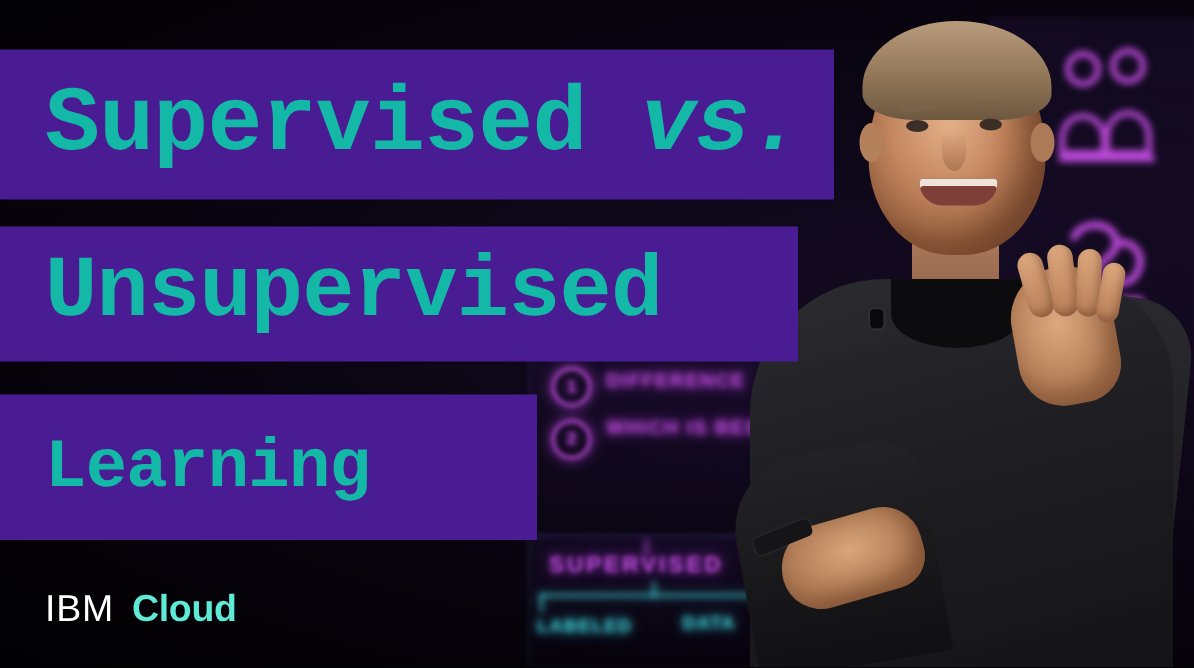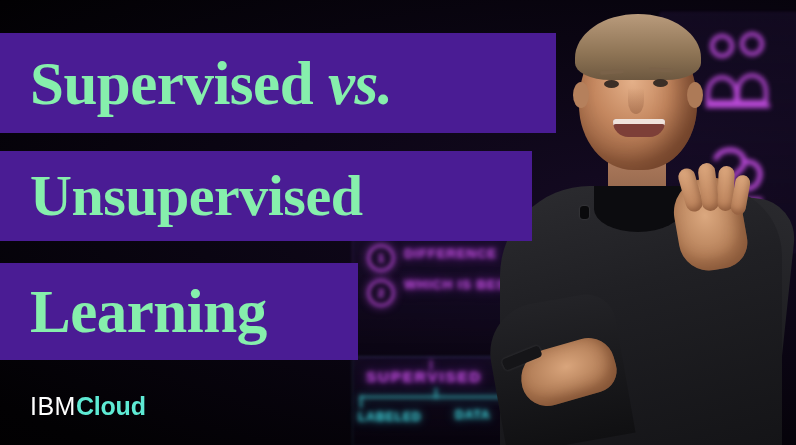--- a/index.html
+++ b/index.html
@@ -188,44 +188,44 @@
   .title-bar {
     position: absolute;
     left: 0;
     background: #4a1c94;
     display: flex;
     align-items: center;
     box-sizing: border-box;
     padding-left: 30px;
   }
   .title-bar .title-text {
-    color: #86efac;
-    font-family: Liberation Serif, serif;
+    color: #14b8a6;
+    font-family: Liberation Mono, monospace;
     font-weight: 700;
     line-height: 1;
     letter-spacing: -0.5px;
     white-space: nowrap;
   }
   #bar1 { top: 33px;  width: 556px; height: 100px; }
   #bar2 { top: 151px; width: 532px; height: 90px; }
   #bar3 { top: 263px; width: 358px; height: 97px; }
 
   #title1 { font-size: 61px; }
   #title1 .ital { font-style: italic; }
   #title2 { font-size: 58px; text-align: center; }
-  #title3 { font-size: 61px; }
+  #title3 { font-size: 46px; }
 
   
   .brand {
     position: absolute;
     left: 30px;
     top: 392px;
     display: flex;
     align-items: baseline;
-    gap: 0;
+    gap: 12px;
   }
   .brand .ibm {
     color: #ffffff;
     font-family: "Liberation Sans", sans-serif;
     font-size: 25px;
     font-weight: 400;
     letter-spacing: 0.5px;
   }
   .brand .cloud {
     color: #5eead4;

